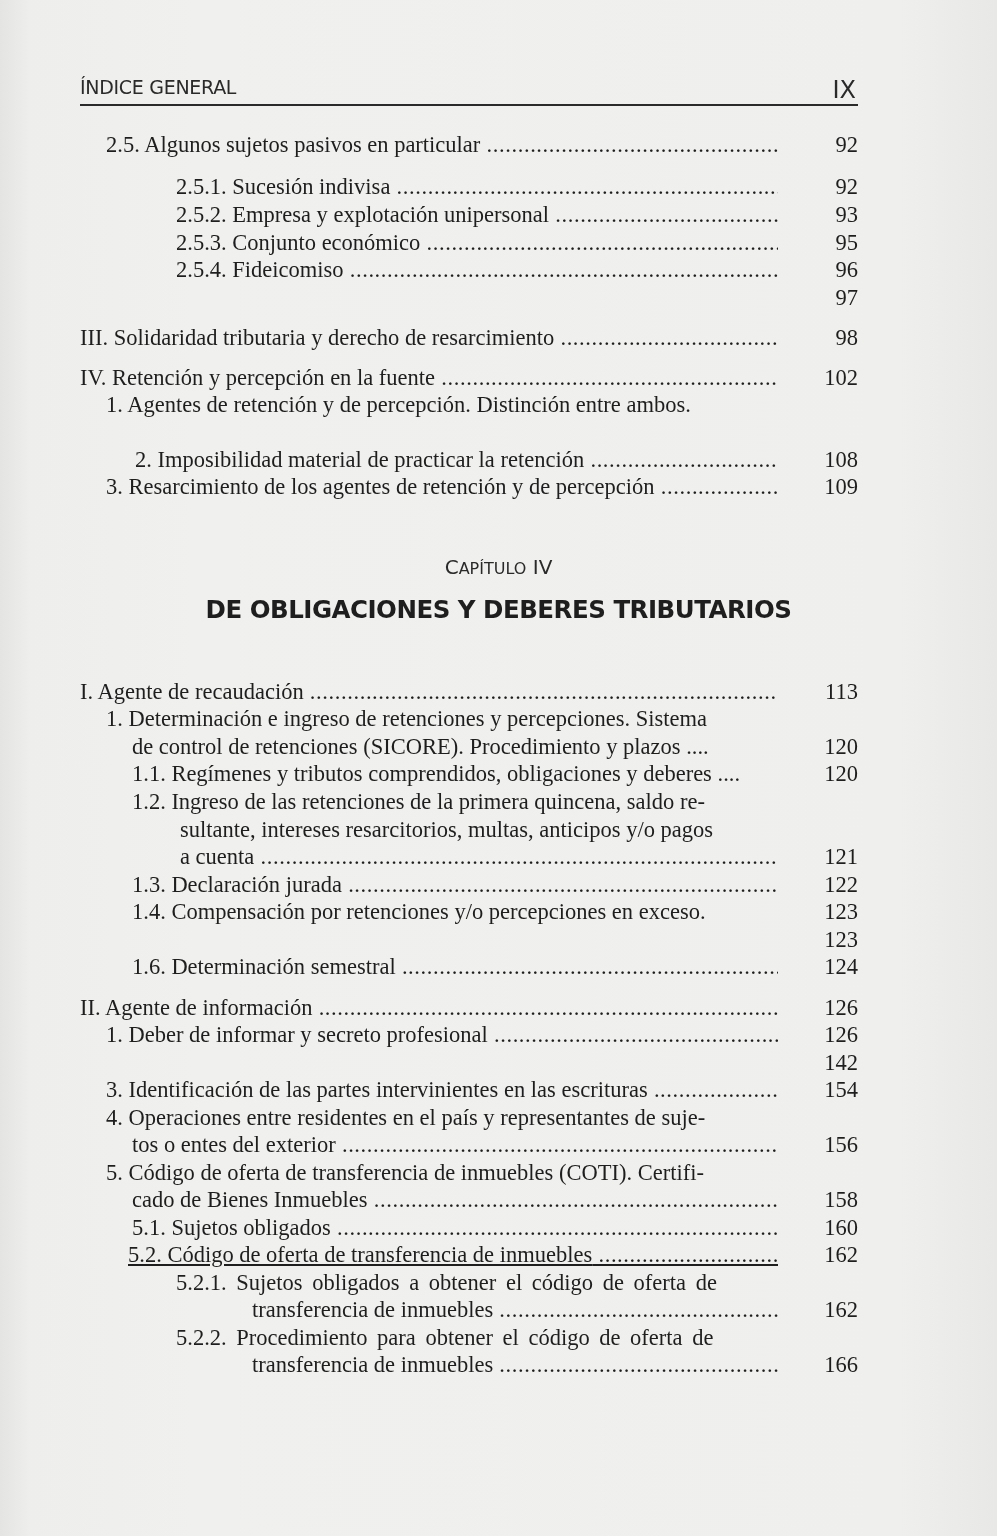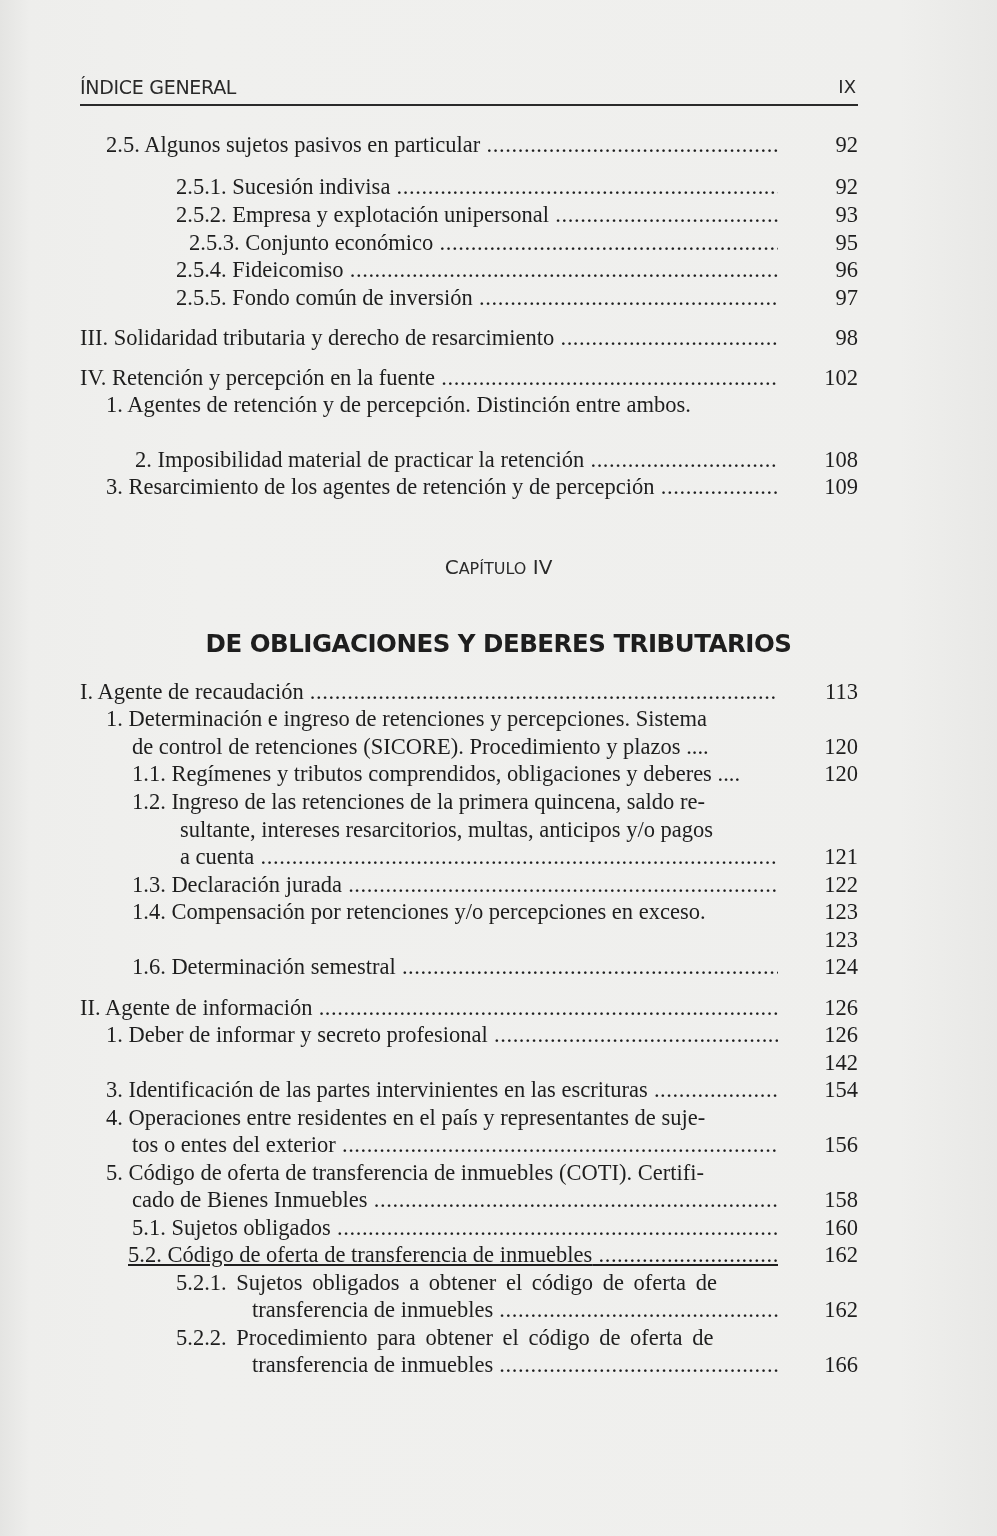--- a/index.html
+++ b/index.html
@@ -36,21 +36,21 @@
       font-family: "DejaVu Sans", "Liberation Sans", sans-serif;
       font-size: 19px;
       letter-spacing: -0.3px;
       color: #2a2a2a;
     }
     .running-head .right {
       position: absolute;
       right: 2px;
       top: 2px;
       font-family: "DejaVu Sans", "Liberation Sans", sans-serif;
-      font-size: 18px;
+      font-size: 24px;
       color: #2a2a2a;
     }
     .toc {
       position: absolute;
       left: 80px;
       width: 778px;
     }
     .entry {
       position: absolute;
       left: 0;
@@ -119,29 +119,28 @@
     </div>
     <div class="entry" style="top:173px;">
       <span class="text dotted" style="left:96px;right:80px;"><span class="lbl">2.5.1. Sucesión indivisa</span></span>
       <span class="page-num">92</span>
     </div>
     <div class="entry" style="top:201px;">
       <span class="text dotted" style="left:96px;right:80px;"><span class="lbl">2.5.2. Empresa y explotación unipersonal</span></span>
       <span class="page-num">93</span>
     </div>
     <div class="entry" style="top:229px;">
-      <span class="text dotted" style="left:109px;right:80px;"><span class="lbl">2.5.3. Conjunto económico</span></span>
+      <span class="text dotted" style="left:96px;right:80px;"><span class="lbl">2.5.3. Conjunto económico</span></span>
       <span class="page-num">95</span>
     </div>
     <div class="entry" style="top:256px;">
       <span class="text dotted" style="left:96px;right:80px;"><span class="lbl">2.5.4. Fideicomiso</span></span>
       <span class="page-num">96</span>
     </div>
     <div class="entry" style="top:284px;">
-      <span class="text dotted" style="left:96px;right:80px;"><span class="lbl">2.5.5. Fondo común de inversión</span></span>
       <span class="page-num">97</span>
     </div>
 
     <div class="entry" style="top:324px;">
       <span class="text dotted" style="left:0px;right:80px;"><span class="lbl">III. Solidaridad tributaria y derecho de resarcimiento</span></span>
       <span class="page-num">98</span>
     </div>
     <div class="entry" style="top:364px;">
       <span class="text dotted" style="left:0px;right:80px;"><span class="lbl">IV. Retención y percepción en la fuente</span></span>
       <span class="page-num">102</span>
@@ -155,21 +154,21 @@
     </div>
     <div class="entry" style="top:473px;">
       <span class="text dotted" style="left:26px;right:80px;"><span class="lbl">3. Resarcimiento de los agentes de retención y de percepción</span></span>
       <span class="page-num">109</span>
     </div>
   </div>
 
   <div class="chapter-label">
     <span>C</span><span class="small">APÍTULO</span>&nbsp;<span>IV</span>
   </div>
-  <div class="chapter-title" style="top:629px;">DE OBLIGACIONES Y DEBERES TRIBUTARIOS</div>
+  <div class="chapter-title" style="top:595px;">DE OBLIGACIONES Y DEBERES TRIBUTARIOS</div>
 
   <div class="toc" style="top:0;height:1304px;">
 
     <div class="entry" style="top:678px;">
       <span class="text dotted" style="left:0px;right:80px;"><span class="lbl">I. Agente de recaudación</span></span>
       <span class="page-num">113</span>
     </div>
     <div class="entry" style="top:705px;">
       <span class="text" style="left:26px;right:0;"><span class="lbl">1. Determinación e ingreso de retenciones y percepciones. Sistema</span></span>
     </div>

